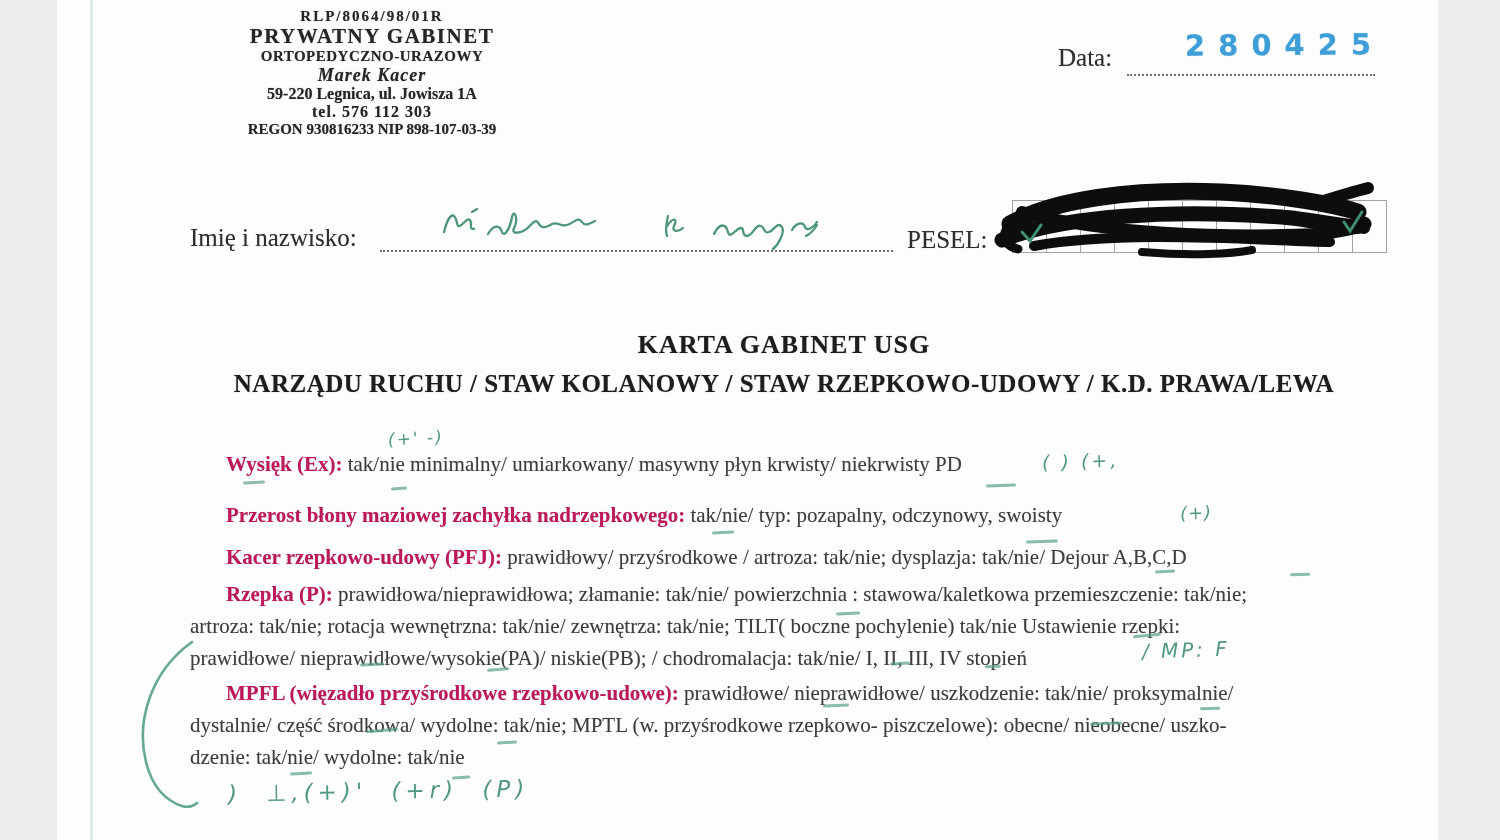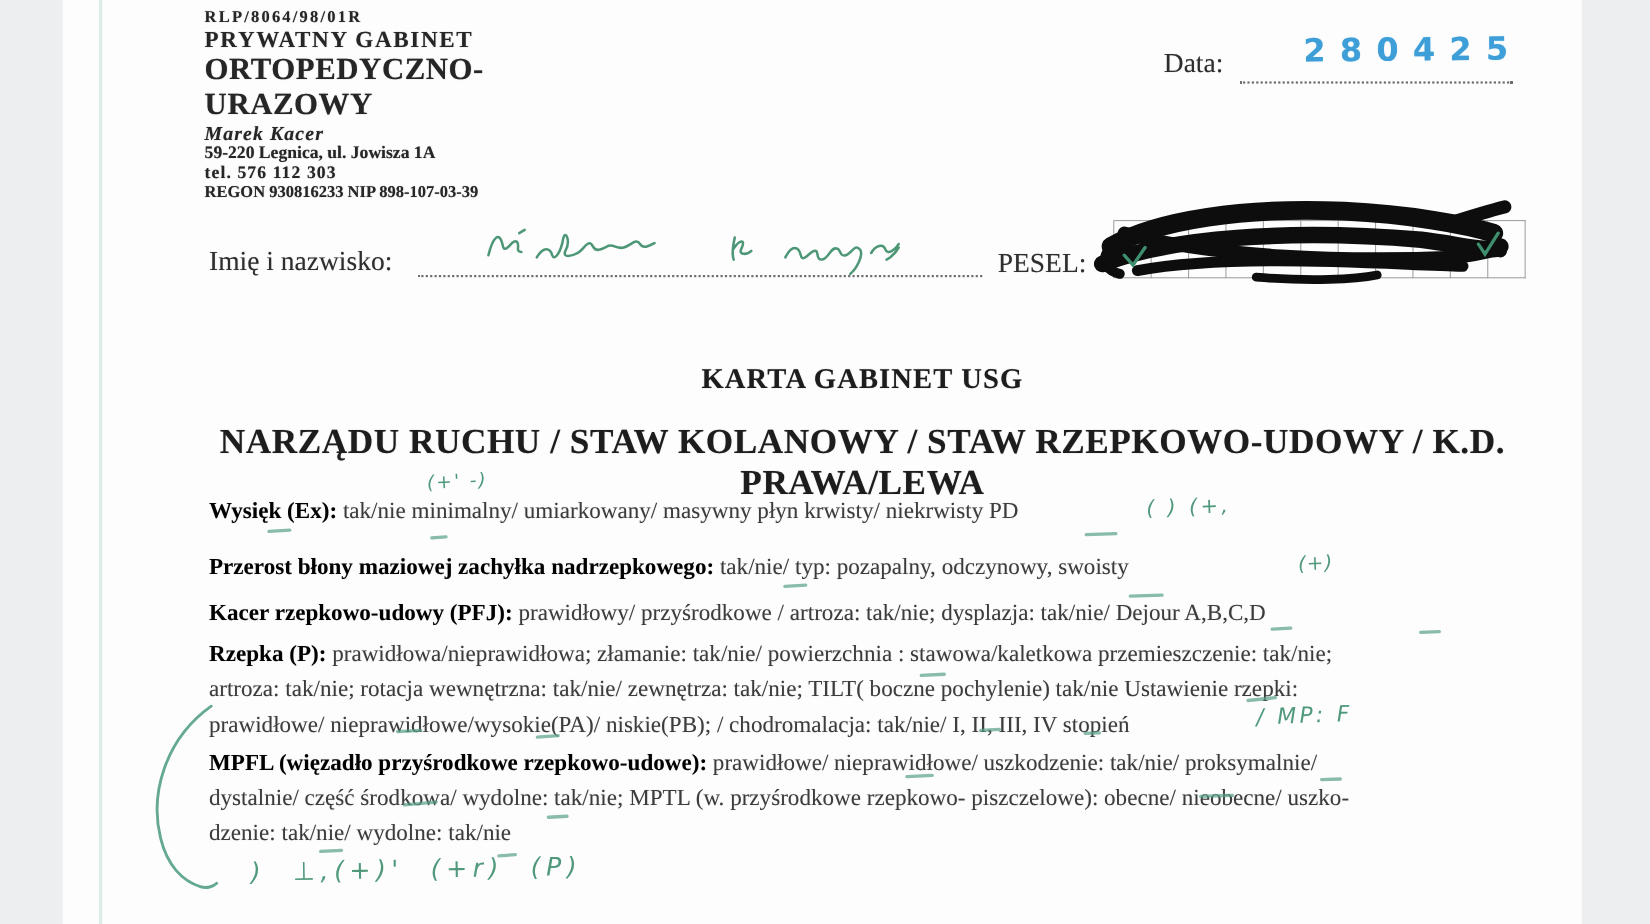--- a/index.html
+++ b/index.html
@@ -12,27 +12,27 @@
     position:absolute;left:57px;top:0;width:1381px;height:840px;
     background:#fdfdfd;
   }
   .fold-line{
     position:absolute;left:90px;top:0;width:3px;height:840px;
     background:rgba(185,215,205,0.45);
   }
   .abs{position:absolute;white-space:nowrap;}
   
   .stamp{
-    position:absolute;left:186px;top:8px;width:372px;text-align:left;
+    position:absolute;left:186px;top:8px;width:372px;text-align:center;
     color:#262626;font-weight:bold;line-height:1.12;
     text-shadow:0 0 1px rgba(20,20,20,0.45);
   }
   .stamp .s1{font-size:15px;letter-spacing:2px;}
   .stamp .s2{font-size:21px;letter-spacing:1.5px;}
-  .stamp .s3{font-size:28px;letter-spacing:0.5px;}
+  .stamp .s3{font-size:15px;letter-spacing:0.5px;}
   .stamp .s4{font-size:18px;font-style:italic;letter-spacing:1px;}
   .stamp .s5{font-size:16px;}
   .stamp .s6{font-size:16px;letter-spacing:1px;}
   .stamp .s7{font-size:15px;}
   
   .field-label{font-size:25px;color:#2e2e2e;text-shadow:0 0 1px rgba(30,30,30,0.3);}
   .dotted{border-bottom:2px dotted #6f6f6f;height:0;}
   .date-stamp{
     font-family:"DejaVu Sans", sans-serif;font-weight:bold;
     font-size:29px;color:#3e9fd8;letter-spacing:13px;
@@ -42,24 +42,24 @@
   .pesel-grid .cell{
     width:33px;height:51px;border:1px solid #a3a3a3;border-left:none;
     background:transparent;
   }
   
   .doc-title{
     position:absolute;left:188px;top:330px;width:1192px;text-align:center;
     color:#1d1d1d;font-weight:bold;text-shadow:0 0 1px rgba(0,0,0,0.4);
   }
   .doc-title .t1{font-size:26px;letter-spacing:1px;}
-  .doc-title .t2{font-size:32px;letter-spacing:0.5px;margin-top:23px;}
+  .doc-title .t2{font-size:25px;letter-spacing:0.5px;margin-top:10px;}
   
   .bodyline{font-size:21px;color:#3c3c3c;text-shadow:0 0 1px rgba(40,40,40,0.25);}
-  .bodyline b{color:#000000;}
+  .bodyline b{color:#be185d;margin-left:36px;}
   
   .ink{
     font-family:"DejaVu Sans", sans-serif;font-style:italic;
     color:#3f8f6f;opacity:0.9;
   }
   .ink-mark{position:absolute;background:#57a085;opacity:0.7;border-radius:2px;}
   svg{position:absolute;overflow:visible;}
 </style>
 </head>
 <body>

